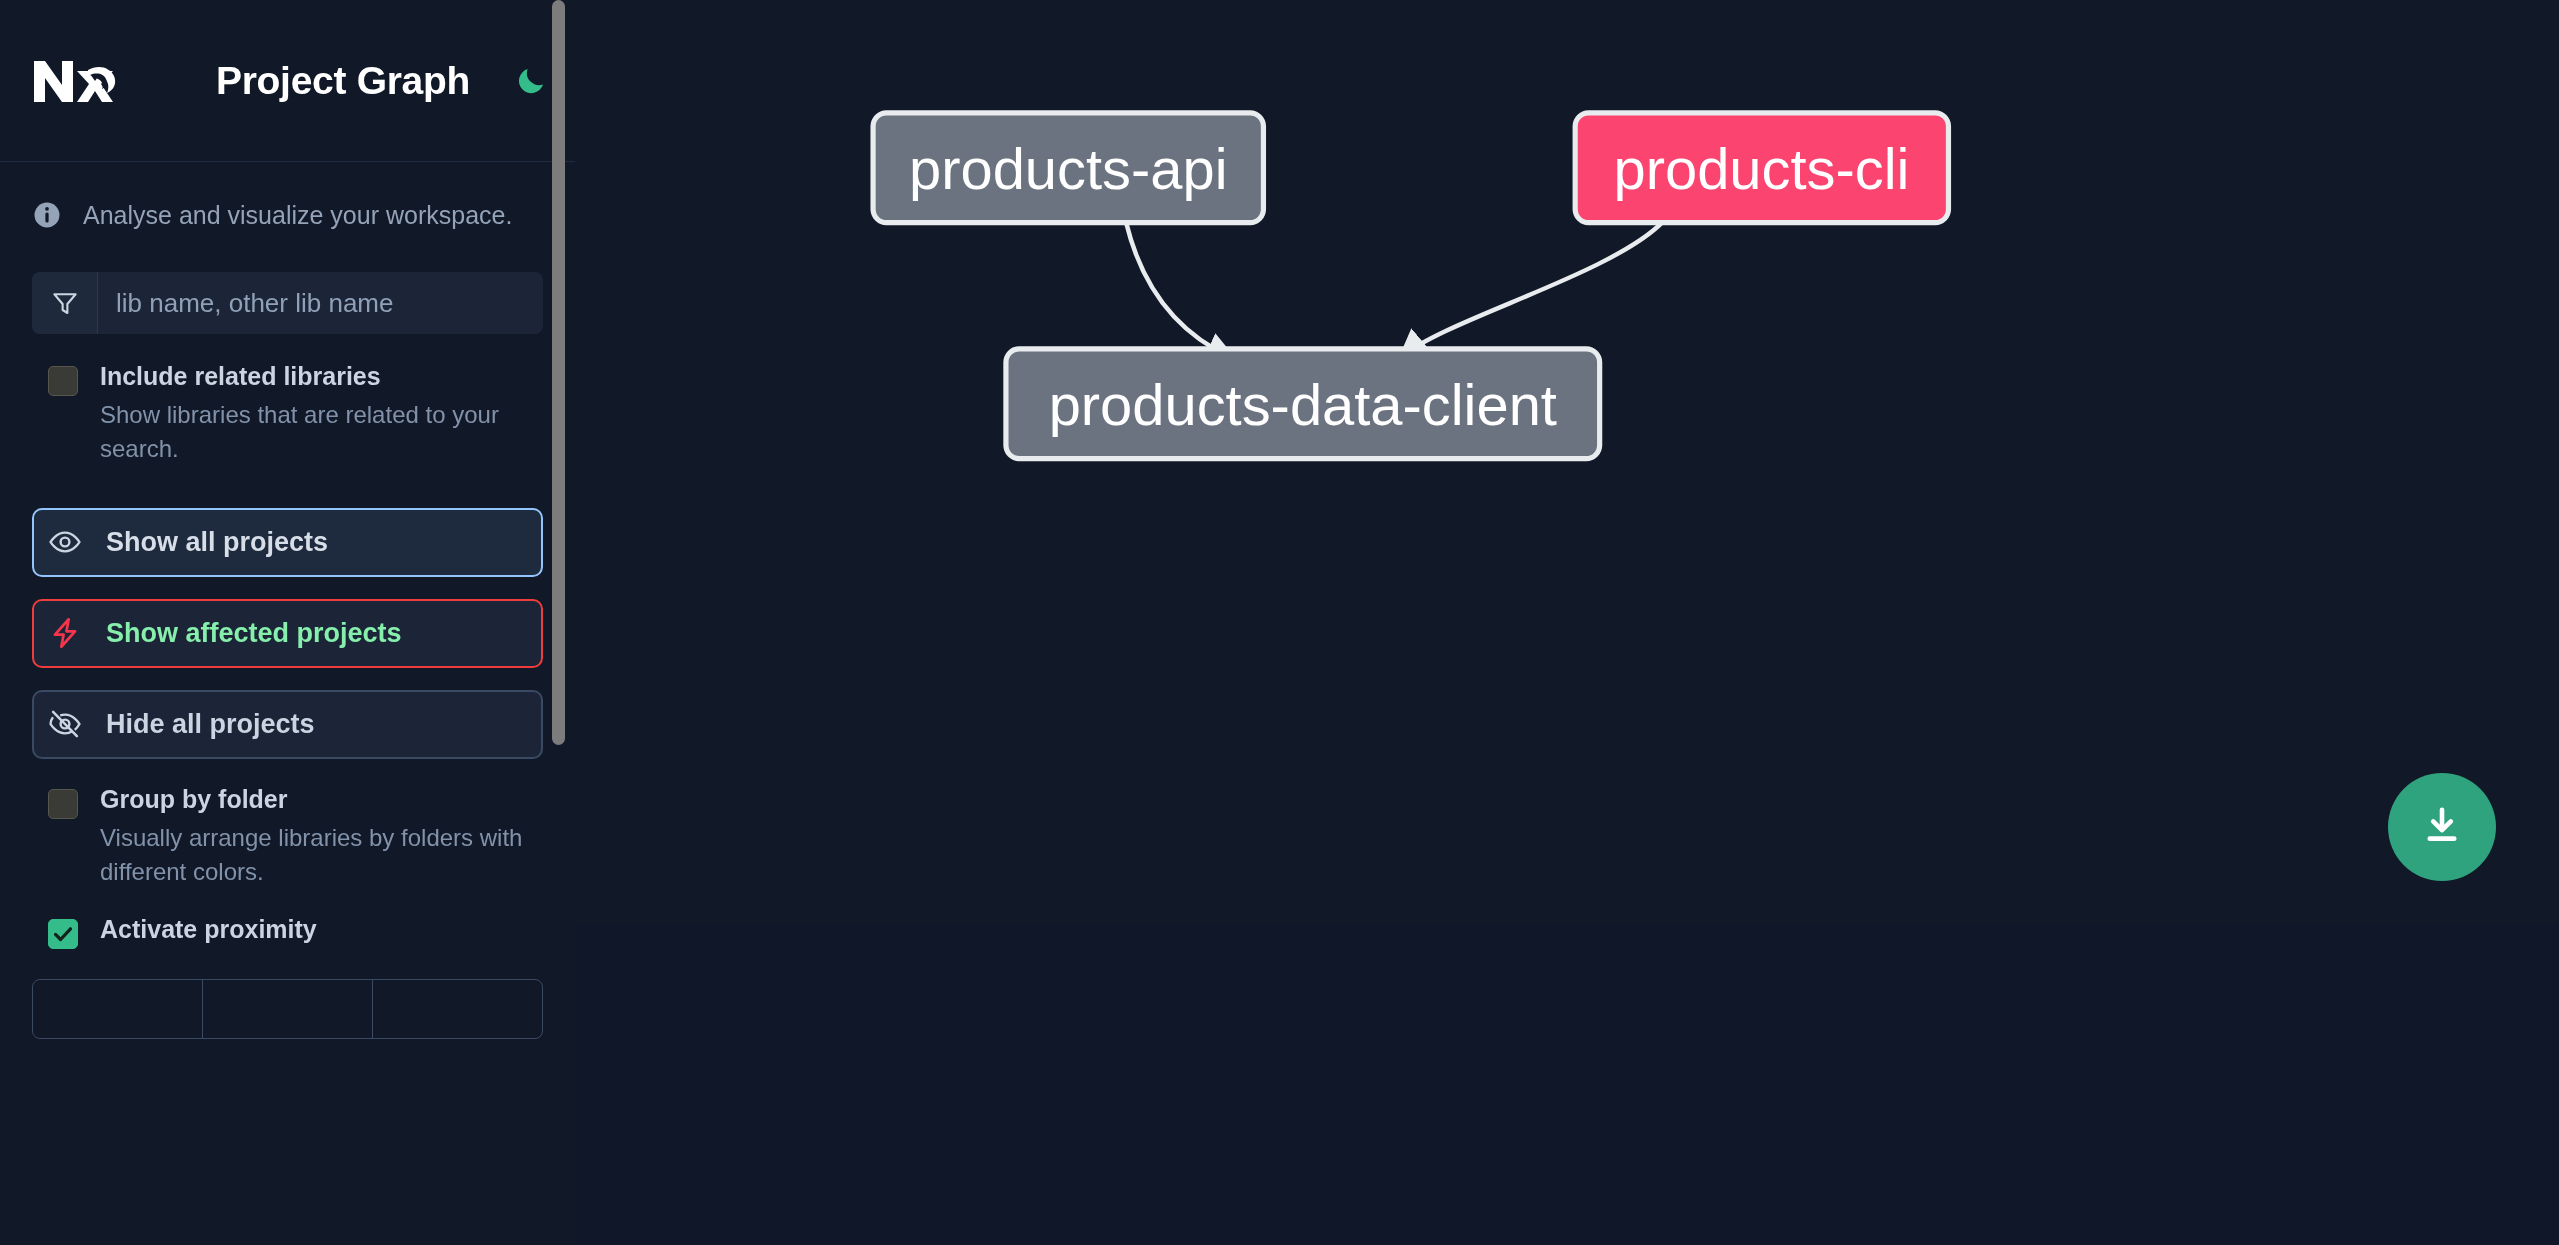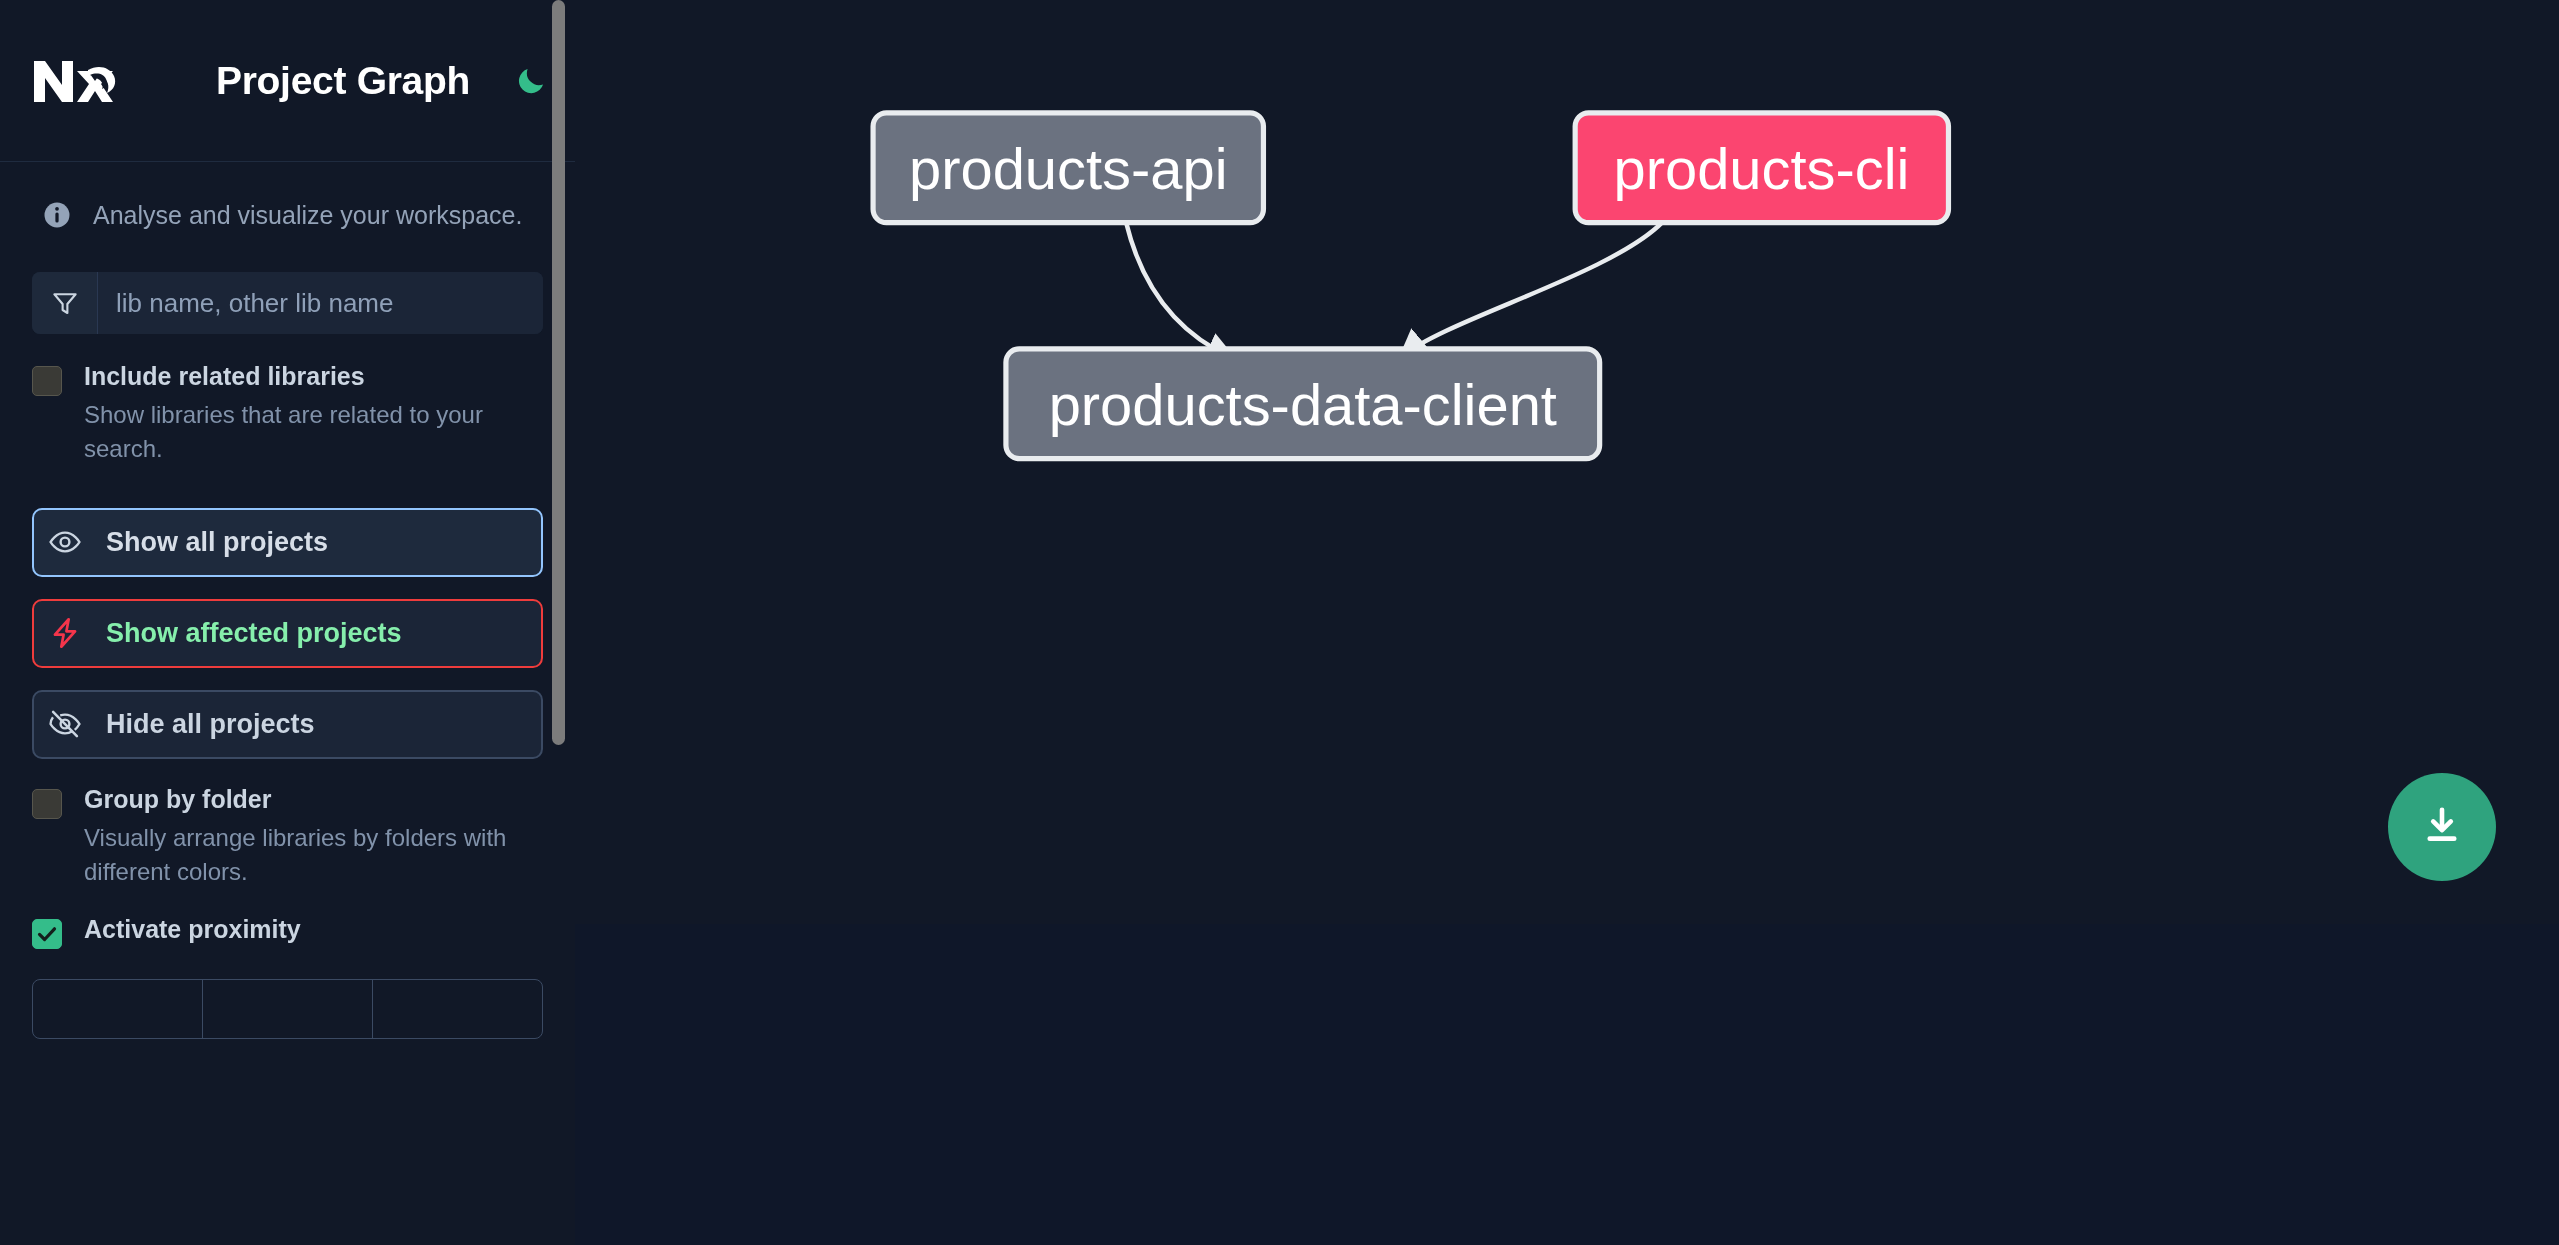--- a/index.html
+++ b/index.html
@@ -33,21 +33,21 @@
     letter-spacing: -0.3px; margin-left: 91px; white-space: nowrap;
   }
   .moon-btn {
     margin-left: 42px; width: 38px; height: 38px;
     display: flex; align-items: center; justify-content: center;
     cursor: pointer;
   }
 
   .tagline-row {
     display: flex; align-items: center;
-    padding: 0 42px; height: 78px; margin-top: 14px;
+    padding: 0 32px; height: 78px; margin-top: 14px;
   }
   .info-icon { width: 30px; height: 30px; flex: 0 0 30px; }
   .tagline-text {
     color: #94a3b8; font-size: 25px; margin-left: 21px; white-space: nowrap;
   }
 
   .search-wrap {
     margin: 18px 32px 0 32px;
     height: 62px;
     background: #1b2troisc;
@@ -66,21 +66,21 @@
     flex: 1 1 auto;
     background: #1b2537;
     border: none; outline: none;
     color: #cbd5e1;
     font-family: "Liberation Sans", sans-serif;
     font-size: 26px;
     padding: 16px 18px;
   }
   .search-input::placeholder { color: #8fa0b8; }
 
-  .opt-block { display: flex; padding: 0 32px; margin-top: 28px; }
+  .opt-block { display: flex; padding: 0 48px; margin-top: 28px; }
   .opt-block.tight { margin-top: 26px; }
   .cbox {
     width: 30px; height: 30px; flex: 0 0 30px;
     border-radius: 5px; margin-top: 4px; cursor: pointer;
   }
   .cbox.off { background: #3a3a36; border: 1px solid #57564d; }
   .cbox.on  { background: #34bd8a; border: 1px solid #34bd8a;
               display: flex; align-items: center; justify-content: center; }
   .opt-texts { margin-left: 22px; }
   .opt-title {

